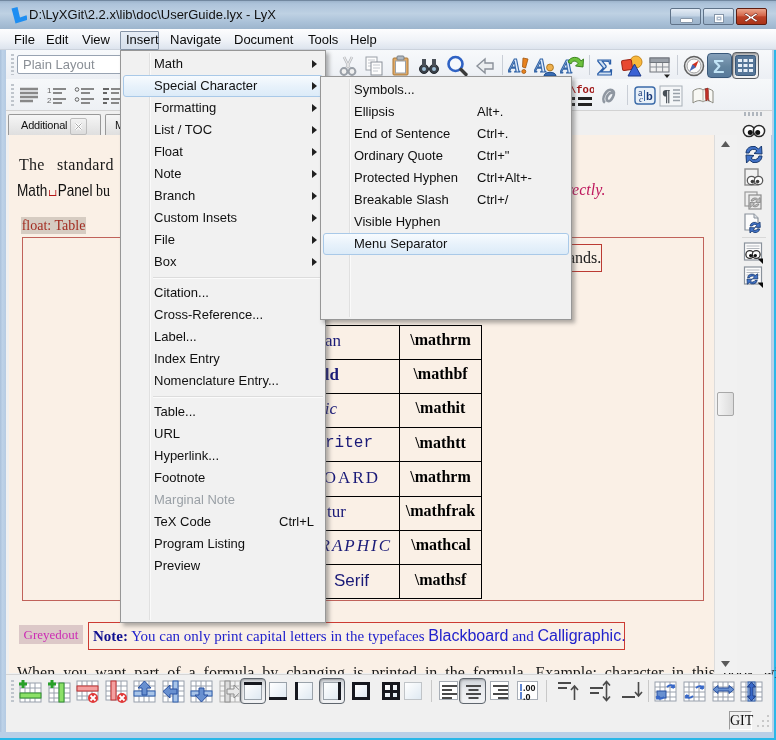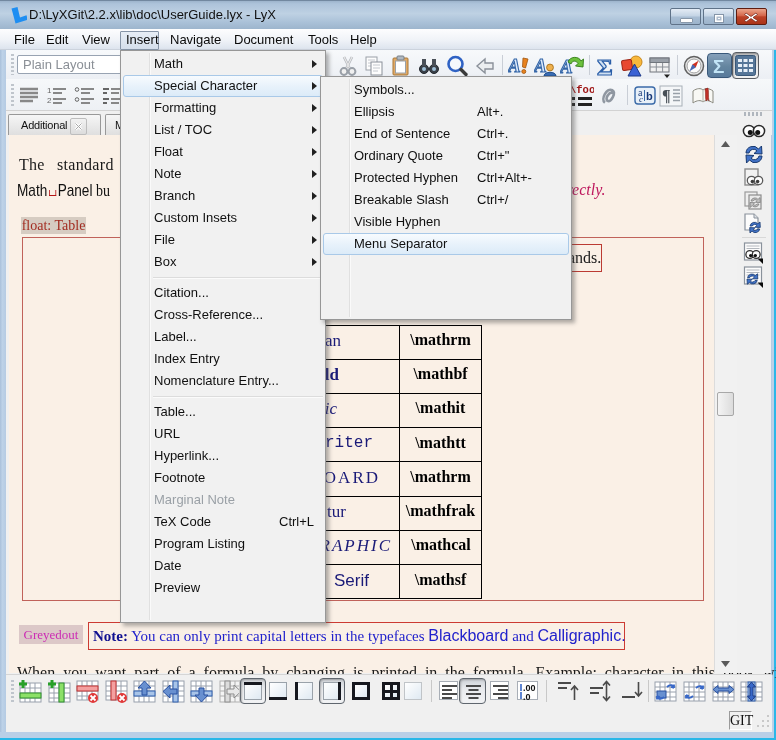--- a/index.html
+++ b/index.html
@@ -530,21 +530,20 @@
   <div class="sep">
         <div></div>
       </div>
   <div class="mi">Table...</div>
   <div class="mi">URL</div>
   <div class="mi">Hyperlink...</div>
   <div class="mi">Footnote</div>
   <div class="mi gray">Marginal Note</div>
   <div class="mi">TeX Code<span class="sc" style="left:158px;">Ctrl+L</span></div>
   <div class="mi">Program Listing</div>
-  <div class="mi">Date</div>
   <div class="mi">Preview</div>
  </div>
  <div class="abs menu" id="submenu" style="left:320px;top:76px;width:252px;height:244px;padding-top:2px;">
   <div class="gutter"></div>
   <div class="mi">Symbols...</div>
   <div class="mi">Ellipsis<span class="sc" style="left:156px;">Alt+.</span></div>
   <div class="mi">End of Sentence<span class="sc" style="left:156px;">Ctrl+.</span></div>
   <div class="mi">Ordinary Quote<span class="sc" style="left:156px;">Ctrl+"</span></div>
   <div class="mi">Protected Hyphen<span class="sc" style="left:156px;">Ctrl+Alt+-</span></div>
   <div class="mi">Breakable Slash<span class="sc" style="left:156px;">Ctrl+/</span></div>

